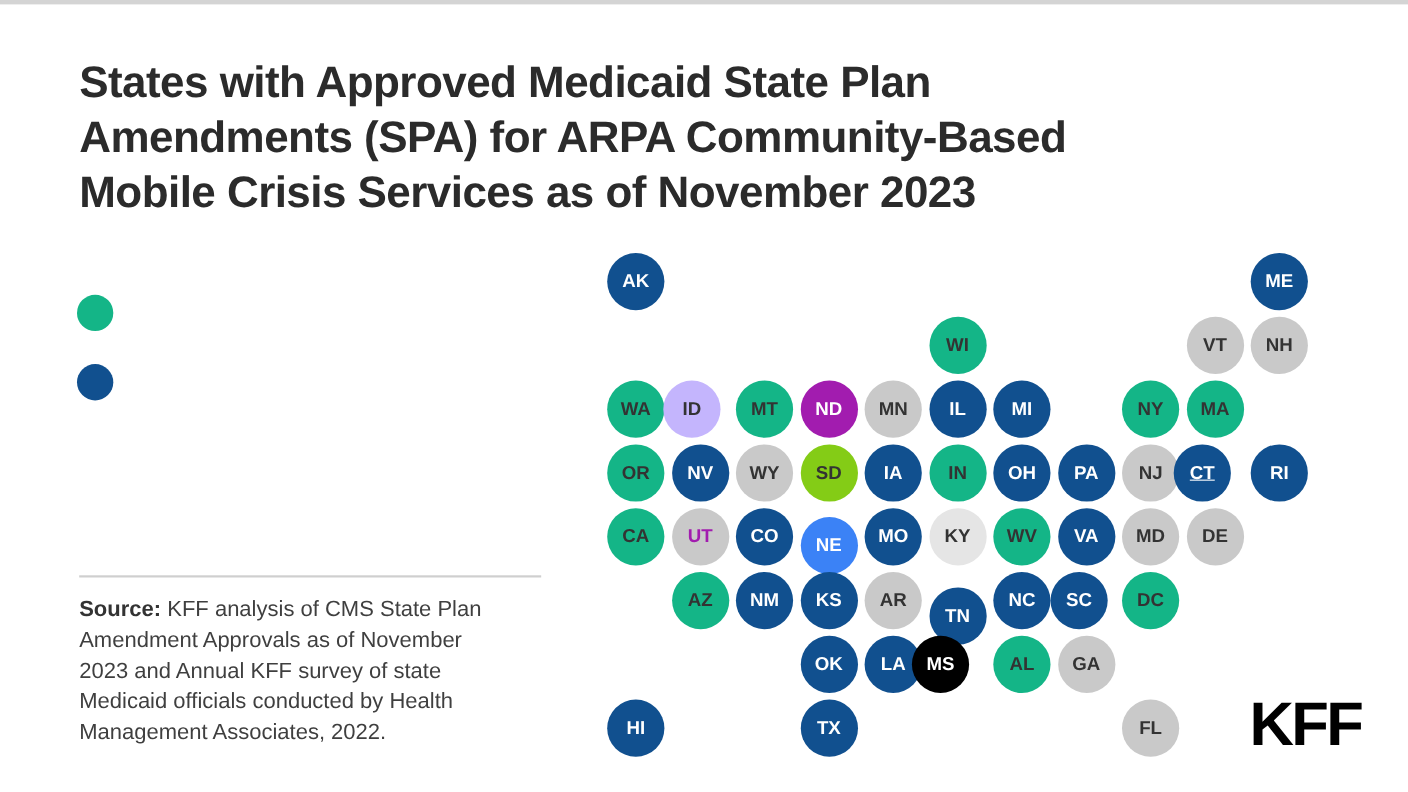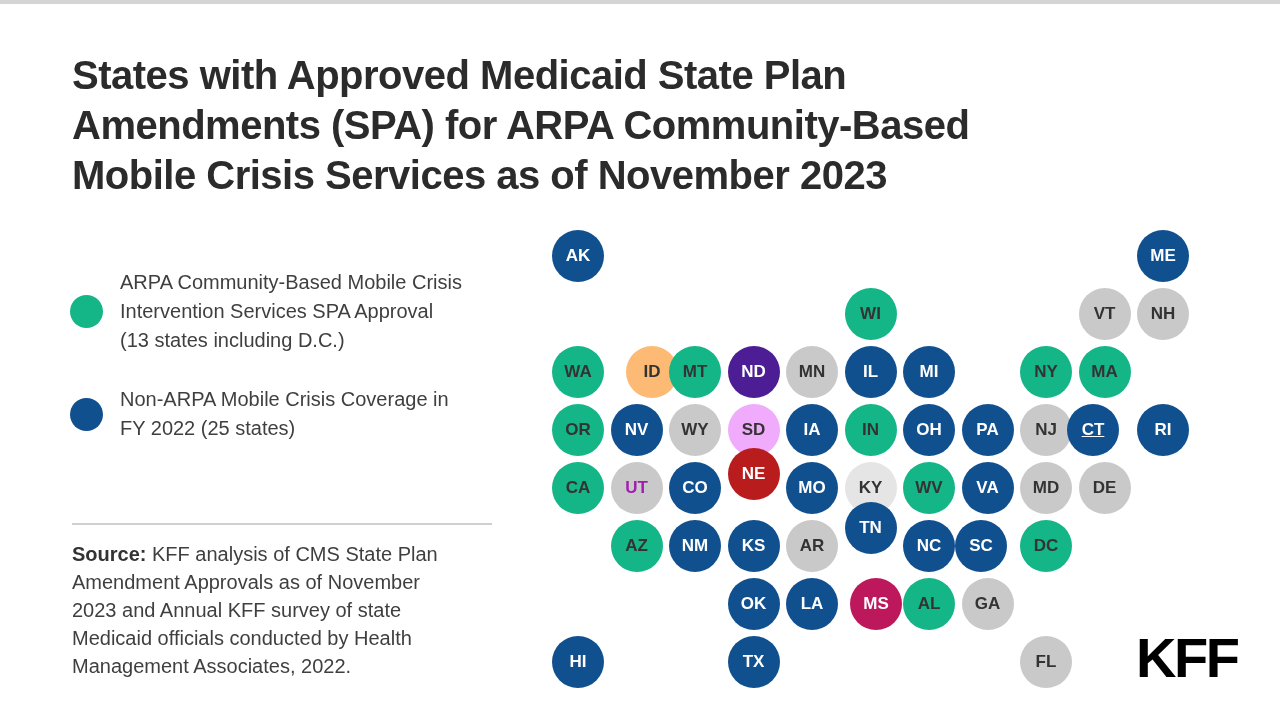--- a/index.html
+++ b/index.html
@@ -102,82 +102,80 @@
 </head>
 <body>
 
 <div class="top-bar"></div>
 
 <h1 class="title">States with Approved Medicaid State Plan Amendments (SPA) for ARPA Community-Based Mobile Crisis Services as of November 2023</h1>
 
 <div class="legend" id="legend">
     <div class="legend-item">
       <span class="legend-swatch" style="background: rgb(20, 181, 135);"></span>
-      <span class="legend-label">ARPA Community-Based Mobile Crisis Intervention Services SPA Approval (13 states including D.C.)</span>
     </div>
     <div class="legend-item">
       <span class="legend-swatch" style="background: rgb(17, 80, 143);"></span>
-      <span class="legend-label">Non-ARPA Mobile Crisis Coverage in FY 2022 (25 states)</span>
     </div>
   </div>
 
 <div class="divider"></div>
 
 <p class="source">
   <strong>Source:</strong>
   <span>KFF analysis of CMS State Plan Amendment Approvals as of November 2023 and Annual KFF survey of state Medicaid officials conducted by Health Management Associates, 2022.</span>
 </p>
 
 <div class="map" id="map">
     <div class="tile" style="left: 0px; top: 0px; background: rgb(17, 80, 143); color: rgb(255, 255, 255);">AK</div>
     <div class="tile" style="left: 585px; top: 0px; background: rgb(17, 80, 143); color: rgb(255, 255, 255);">ME</div>
     <div class="tile" style="left: 292.5px; top: 58px; background: rgb(20, 181, 135); color: rgb(51, 51, 51);">WI</div>
     <div class="tile" style="left: 526.5px; top: 58px; background: rgb(201, 201, 201); color: rgb(51, 51, 51);">VT</div>
     <div class="tile" style="left: 585px; top: 58px; background: rgb(201, 201, 201); color: rgb(51, 51, 51);">NH</div>
     <div class="tile" style="left: 0px; top: 116px; background: rgb(20, 181, 135); color: rgb(51, 51, 51);">WA</div>
-    <div class="tile" style="left: 74px; top: 116px; background: #fdba74; color: rgb(51, 51, 51);">ID</div>
+    <div class="tile" style="left: 51px; top: 116px; background: #c4b5fd; color: rgb(51, 51, 51);">ID</div>
     <div class="tile" style="left: 117px; top: 116px; background: rgb(20, 181, 135); color: rgb(51, 51, 51);">MT</div>
-    <div class="tile" style="left: 175.5px; top: 116px; background: #4c1d95; color: rgb(255, 255, 255);">ND</div>
+    <div class="tile" style="left: 175.5px; top: 116px; background: #a21caf; color: rgb(255, 255, 255);">ND</div>
     <div class="tile" style="left: 234px; top: 116px; background: rgb(201, 201, 201); color: rgb(51, 51, 51);">MN</div>
     <div class="tile" style="left: 292.5px; top: 116px; background: rgb(17, 80, 143); color: rgb(255, 255, 255);">IL</div>
     <div class="tile" style="left: 351px; top: 116px; background: rgb(17, 80, 143); color: rgb(255, 255, 255);">MI</div>
     <div class="tile" style="left: 468px; top: 116px; background: rgb(20, 181, 135); color: rgb(51, 51, 51);">NY</div>
     <div class="tile" style="left: 526.5px; top: 116px; background: rgb(20, 181, 135); color: rgb(51, 51, 51);">MA</div>
     <div class="tile" style="left: 0px; top: 174px; background: rgb(20, 181, 135); color: rgb(51, 51, 51);">OR</div>
     <div class="tile" style="left: 58.5px; top: 174px; background: rgb(17, 80, 143); color: rgb(255, 255, 255);">NV</div>
     <div class="tile" style="left: 117px; top: 174px; background: rgb(201, 201, 201); color: rgb(51, 51, 51);">WY</div>
-    <div class="tile" style="left: 175.5px; top: 174px; background: #f0abfc; color: rgb(51, 51, 51);">SD</div>
+    <div class="tile" style="left: 175.5px; top: 174px; background: #84cc16; color: rgb(51, 51, 51);">SD</div>
     <div class="tile" style="left: 234px; top: 174px; background: rgb(17, 80, 143); color: rgb(255, 255, 255);">IA</div>
     <div class="tile" style="left: 292.5px; top: 174px; background: rgb(20, 181, 135); color: rgb(51, 51, 51);">IN</div>
     <div class="tile" style="left: 351px; top: 174px; background: rgb(17, 80, 143); color: rgb(255, 255, 255);">OH</div>
     <div class="tile" style="left: 409.5px; top: 174px; background: rgb(17, 80, 143); color: rgb(255, 255, 255);">PA</div>
     <div class="tile" style="left: 468px; top: 174px; background: rgb(201, 201, 201); color: rgb(51, 51, 51);">NJ</div>
     <div class="tile" style="left: 515px; top: 174px; background: rgb(17, 80, 143); color: #ffffff; text-decoration: underline;">CT</div>
     <div class="tile" style="left: 585px; top: 174px; background: rgb(17, 80, 143); color: rgb(255, 255, 255);">RI</div>
     <div class="tile" style="left: 0px; top: 232px; background: rgb(20, 181, 135); color: rgb(51, 51, 51);">CA</div>
     <div class="tile" style="left: 58.5px; top: 232px; background: rgb(201, 201, 201); color: #a21caf;">UT</div>
     <div class="tile" style="left: 117px; top: 232px; background: rgb(17, 80, 143); color: rgb(255, 255, 255);">CO</div>
-    <div class="tile" style="left: 175.5px; top: 218px; background: #b91c1c; color: rgb(255, 255, 255); text-align: center;">NE</div>
+    <div class="tile" style="left: 175.5px; top: 240px; background: #3b82f6; color: rgb(255, 255, 255); text-align: center;">NE</div>
     <div class="tile" style="left: 234px; top: 232px; background: rgb(17, 80, 143); color: rgb(255, 255, 255);">MO</div>
     <div class="tile" style="left: 292.5px; top: 232px; background: #e5e5e5; color: rgb(51, 51, 51);">KY</div>
     <div class="tile" style="left: 351px; top: 232px; background: rgb(20, 181, 135); color: rgb(51, 51, 51);">WV</div>
     <div class="tile" style="left: 409.5px; top: 232px; background: rgb(17, 80, 143); color: rgb(255, 255, 255);">VA</div>
     <div class="tile" style="left: 468px; top: 232px; background: rgb(201, 201, 201); color: rgb(51, 51, 51);">MD</div>
     <div class="tile" style="left: 526.5px; top: 232px; background: rgb(201, 201, 201); color: rgb(51, 51, 51);">DE</div>
     <div class="tile" style="left: 58.5px; top: 290px; background: rgb(20, 181, 135); color: rgb(51, 51, 51);">AZ</div>
     <div class="tile" style="left: 117px; top: 290px; background: rgb(17, 80, 143); color: rgb(255, 255, 255);">NM</div>
     <div class="tile" style="left: 175.5px; top: 290px; background: rgb(17, 80, 143); color: rgb(255, 255, 255);">KS</div>
     <div class="tile" style="left: 234px; top: 290px; background: rgb(201, 201, 201); color: rgb(51, 51, 51);">AR</div>
-    <div class="tile" style="left: 292.5px; top: 272px; background: rgb(17, 80, 143); color: rgb(255, 255, 255);">TN</div>
+    <div class="tile" style="left: 292.5px; top: 304px; background: rgb(17, 80, 143); color: rgb(255, 255, 255);">TN</div>
     <div class="tile" style="left: 351px; top: 290px; background: rgb(17, 80, 143); color: rgb(255, 255, 255);">NC</div>
     <div class="tile" style="left: 403px; top: 290px; background: rgb(17, 80, 143); color: rgb(255, 255, 255);">SC</div>
     <div class="tile" style="left: 468px; top: 290px; background: rgb(20, 181, 135); color: rgb(51, 51, 51);">DC</div>
     <div class="tile" style="left: 175.5px; top: 348px; background: rgb(17, 80, 143); color: rgb(255, 255, 255);">OK</div>
     <div class="tile" style="left: 234px; top: 348px; background: rgb(17, 80, 143); color: rgb(255, 255, 255);">LA</div>
-    <div class="tile" style="left: 298px; top: 348px; background: #be185d; color: rgb(255, 255, 255);">MS</div>
+    <div class="tile" style="left: 277px; top: 348px; background: #000000; color: rgb(255, 255, 255);">MS</div>
     <div class="tile" style="left: 351px; top: 348px; background: rgb(20, 181, 135); color: rgb(51, 51, 51);">AL</div>
     <div class="tile" style="left: 409.5px; top: 348px; background: rgb(201, 201, 201); color: rgb(51, 51, 51);">GA</div>
     <div class="tile" style="left: 0px; top: 406px; background: rgb(17, 80, 143); color: rgb(255, 255, 255);">HI</div>
     <div class="tile" style="left: 175.5px; top: 406px; background: rgb(17, 80, 143); color: rgb(255, 255, 255);">TX</div>
     <div class="tile" style="left: 468px; top: 406px; background: rgb(201, 201, 201); color: rgb(51, 51, 51);">FL</div>
   </div>
 
 <div class="logo">KFF</div>
 
 </body></html>

